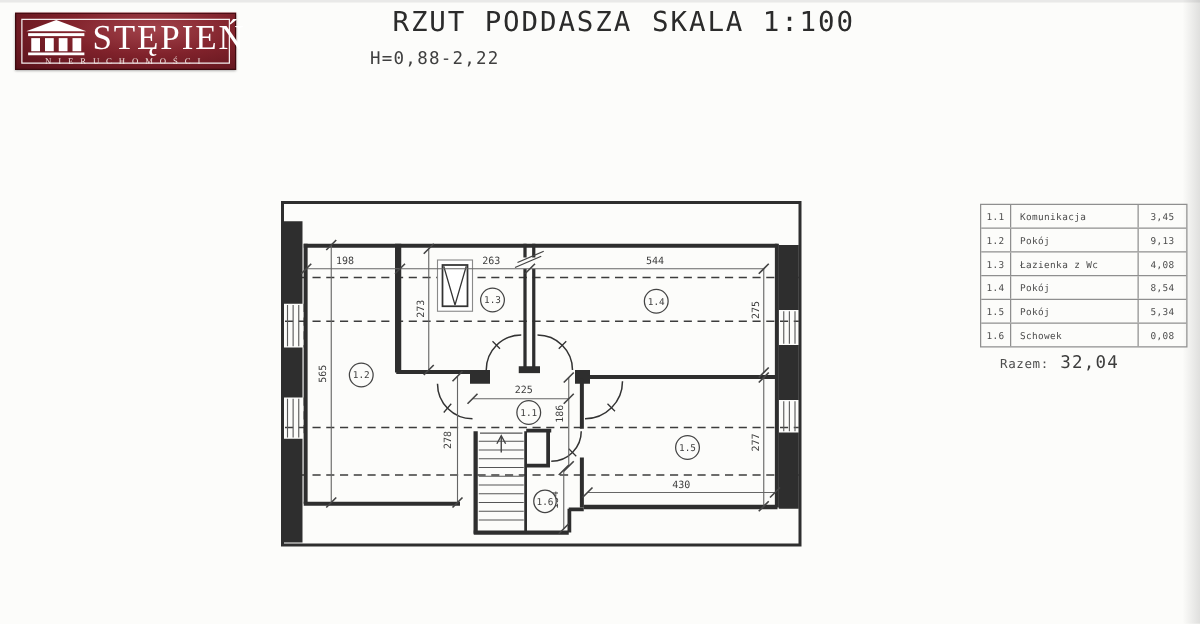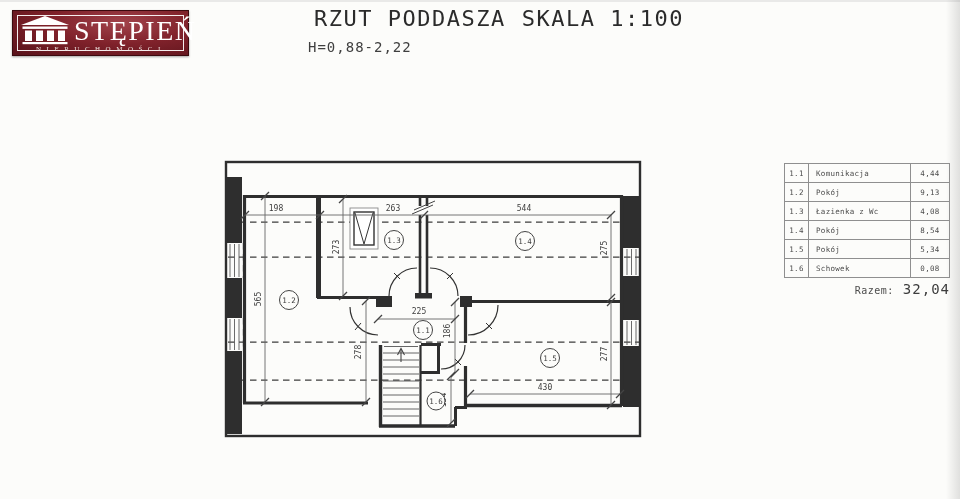--- a/index.html
+++ b/index.html
@@ -18,32 +18,32 @@
   .logo-icon{position:absolute;left:9px;top:6px;}
   .logo-name{position:absolute;left:62px;top:6px;font-family:"Liberation Serif",serif;
     font-size:28px;line-height:30px;color:#ffffff;letter-spacing:1.5px;font-weight:400;}
   .logo-tagline{position:absolute;left:24px;bottom:3px;font-family:"Liberation Serif",serif;
     font-size:7px;color:#efe2de;letter-spacing:5.5px;white-space:nowrap;text-align:right;}
 
   
   .title{position:absolute;left:314px;top:6px;font-size:22px;letter-spacing:1.5px;
     color:#2b2b2b;white-space:nowrap;}
   .title .scale{margin-left:16px;}
-  .subtitle{position:absolute;left:308px;top:39px;font-size:14px;letter-spacing:1px;color:#3f3f3f;}
+  .subtitle{position:absolute;left:296px;top:39px;font-size:14px;letter-spacing:1px;color:#3f3f3f;}
 
   
   .legend{position:absolute;left:784px;top:163px;width:166px;height:115px;
     border:1px solid #8f8f8f;box-sizing:border-box;display:flex;flex-direction:column;}
   .legend-row{flex:1;display:flex;border-bottom:1px solid #8f8f8f;box-sizing:border-box;}
   .legend-row:last-child{border-bottom:none;}
   .cell{font-size:7.5px;color:#4c4c4c;display:flex;align-items:center;letter-spacing:.3px;box-sizing:border-box;}
   .cell.no{width:24px;justify-content:center;border-right:1px solid #8f8f8f;}
   .cell.name{flex:1;padding-left:7px;border-right:1px solid #8f8f8f;}
   .cell.area{width:38px;justify-content:center;}
-  .total{position:absolute;left:800px;top:279px;width:150px;text-align:right;white-space:nowrap;}
+  .total{position:absolute;left:800px;top:279px;width:150px;text-align:left;white-space:nowrap;}
   .total .tlabel{font-size:10px;color:#4c4c4c;letter-spacing:.5px;}
   .total .tvalue{font-size:14px;color:#3d3d3d;margin-left:9px;letter-spacing:1px;}
 
   svg text{font-family:"DejaVu Sans Mono",monospace;fill:#3d3d3d;}
 </style>
 </head>
 <body>
 
 <div class="scan-top"></div>
 <div class="scan-right"></div>
@@ -65,21 +65,21 @@
 
 <div class="title">
   <span>RZUT PODDASZA</span><span class="scale">SKALA 1:100</span>
 </div>
 <div class="subtitle">H=0,88-2,22</div>
 
 <div class="legend">
   <div class="legend-row">
     <div class="cell no">1.1</div>
     <div class="cell name">Komunikacja</div>
-    <div class="cell area">4,44</div>
+    <div class="cell area">3,45</div>
   </div>
   <div class="legend-row">
     <div class="cell no">1.2</div>
     <div class="cell name">Pokój</div>
     <div class="cell area">9,13</div>
   </div>
   <div class="legend-row">
     <div class="cell no">1.3</div>
     <div class="cell name">Łazienka z Wc</div>
     <div class="cell area">4,08</div>

